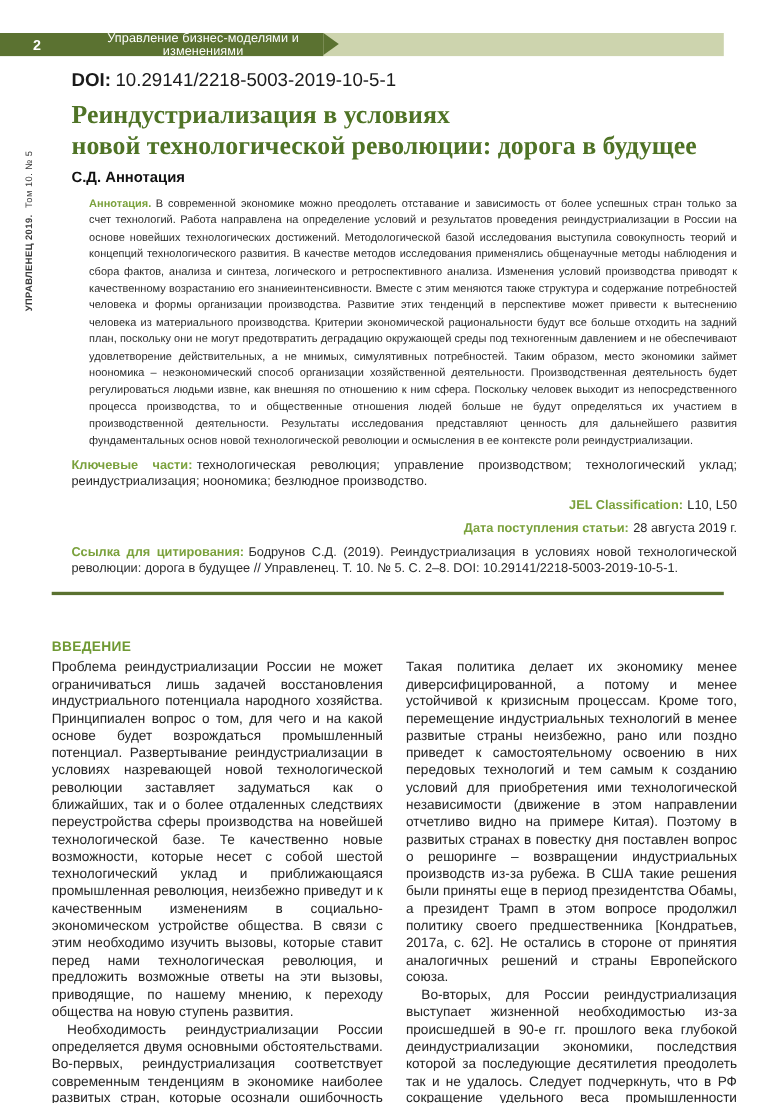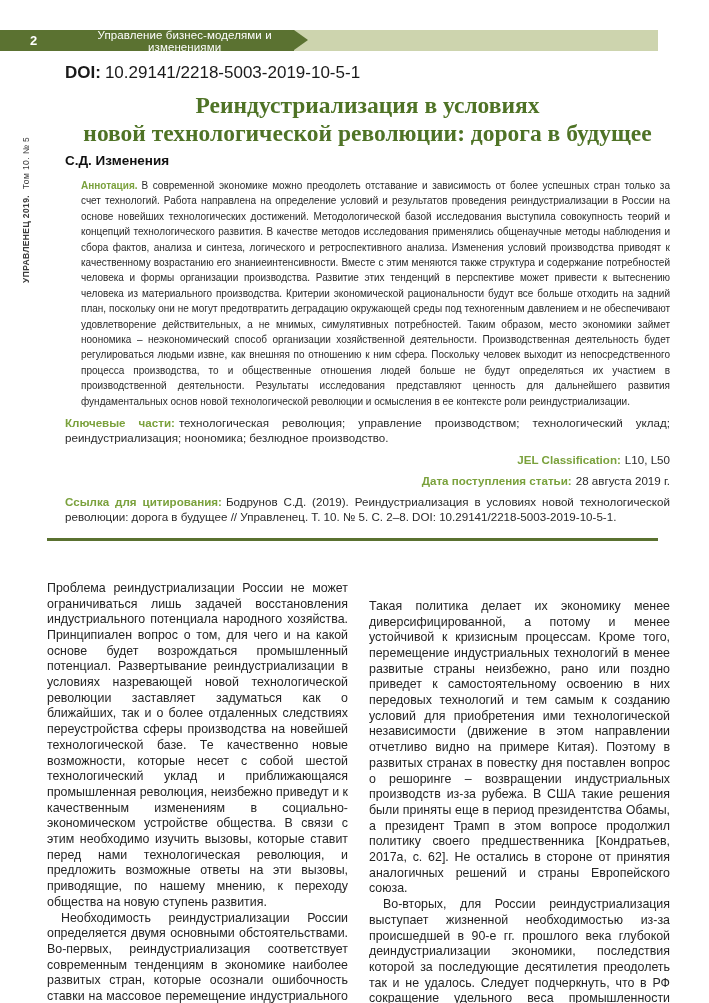--- a/index.html
+++ b/index.html
@@ -29,21 +29,21 @@
   }
   .side-bold{font-weight:bold;}
   .side-reg{font-weight:normal;margin-left:3px;}
 
   
   .content{position:relative;padding:63px 39px 0 65px;}
   .doi-line{font-size:17px;color:#1a1a1a;}
   .b{font-weight:bold;margin-right:4px;}
   .title{font-family:"Liberation Serif","DejaVu Serif",serif;font-weight:bold;
     color:#4f7326;font-size:23.5px;line-height:28px;margin:8px 0 0 0;}
-  .tline{display:block;text-align:center;}
+  .tline{display:block;}
   .author{font-weight:bold;font-size:13.5px;color:#111;margin-top:6px;}
 
   .abstract{font-size:10px;line-height:15.4px;text-align:justify;
     margin:10px 0 0 16px;color:#2a2a2a;}
   .glabel{font-weight:bold;color:#7aa13c;margin-right:4px;}
   .meta{font-size:11.6px;line-height:15.2px;text-align:right;margin:6px 0 0 0;color:#2a2a2a;}
   .meta.just{text-align:justify;}
 
   .rule{border:none;height:2.5px;background:#5a7130;margin:14px 0 0 -18px;width:611px;}
 
@@ -79,21 +79,21 @@
 
     <div class="doi-line">
       <span class="b">DOI:</span><span>10.29141/2218-5003-2019-10-5-1</span>
     </div>
 
     <h1 class="title">
       <span class="tline">Реиндустриализация в условиях</span>
       <span class="tline">новой технологической революции: дорога в будущее</span>
     </h1>
 
-    <div class="author">С.Д. Изменения</div>
+    <div class="author">С.Д. Аннотация</div>
 
     <p class="abstract">
       <span class="glabel">Аннотация.</span><span>В современной экономике можно преодолеть отставание и зависимость от более успешных стран только за счет технологий. Работа направлена на определение условий и результатов проведения реиндустриализации в России на основе новейших технологических достижений. Методологической базой исследования выступила совокупность теорий и концепций технологического развития. В качестве методов исследования применялись общенаучные методы наблюдения и сбора фактов, анализа и синтеза, логического и ретроспективного анализа. Изменения условий производства приводят к качественному возрастанию его знаниеинтенсивности. Вместе с этим меняются также структура и содержание потребностей человека и формы организации производства. Развитие этих тенденций в перспективе может привести к вытеснению человека из материального производства. Критерии экономической рациональности будут все больше отходить на задний план, поскольку они не могут предотвратить деградацию окружающей среды под техногенным давлением и не обеспечивают удовлетворение действительных, а не мнимых, симулятивных потребностей. Таким образом, место экономики займет ноономика – неэкономический способ организации хозяйственной деятельности. Производственная деятельность будет регулироваться людьми извне, как внешняя по отношению к ним сфера. Поскольку человек выходит из непосредственного процесса производства, то и общественные отношения людей больше не будут определяться их участием в производственной деятельности. Результаты исследования представляют ценность для дальнейшего развития фундаментальных основ новой технологической революции и осмысления в ее контексте роли реиндустриализации.</span>
     </p>
 
     <p class="meta just">
       <span class="glabel">Ключевые части:</span><span>технологическая революция; управление производством; технологический уклад; реиндустриализация; ноономика; безлюдное производство.</span>
     </p>
 
     <p class="meta">
@@ -105,20 +105,21 @@
     </p>
 
     <p class="meta just">
       <span class="glabel">Ссылка для цитирования:</span><span>Бодрунов С.Д. (2019). Реиндустриализация в условиях новой технологической революции: дорога в будущее // Управленец. Т. 10. № 5. С. 2–8. DOI: 10.29141/2218-5003-2019-10-5-1.</span>
     </p>
 
     <hr class="rule">
 
     <div class="intro">
       <div class="col left">
+        <h2>ВВЕДЕНИЕ</h2>
         <p>Проблема реиндустриализации России не может ограничиваться лишь задачей восстановления индустриального потенциала народного хозяйства. Принципиален вопрос о том, для чего и на какой основе будет возрождаться промышленный потенциал. Развертывание реиндустриализации в условиях назревающей новой технологической революции заставляет задуматься как о ближайших, так и о более отдаленных следствиях переустройства сферы производства на новейшей технологической базе. Те качественно новые возможности, которые несет с собой шестой технологический уклад и приближающаяся промышленная революция, неизбежно приведут и к качественным изменениям в социально-экономическом устройстве общества. В связи с этим необходимо изучить вызовы, которые ставит перед нами технологическая революция, и предложить возможные ответы на эти вызовы, приводящие, по нашему мнению, к переходу общества на новую ступень развития.</p>
         <p class="indent">Необходимость реиндустриализации России определяется двумя основными обстоятельствами. Во-первых, реиндустриализация соответствует современным тенденциям в экономике наиболее развитых стран, которые осознали ошибочность ставки на массовое перемещение индустриального производства за рубеж и сохранение контроля только над наиболее выгодными с экономической точки зрения звеньями цепочек создания стоимости.</p>
       </div>
       <div class="col right">
         <p>Такая политика делает их экономику менее диверсифицированной, а потому и менее устойчивой к кризисным процессам. Кроме того, перемещение индустриальных технологий в менее развитые страны неизбежно, рано или поздно приведет к самостоятельному освоению в них передовых технологий и тем самым к созданию условий для приобретения ими технологической независимости (движение в этом направлении отчетливо видно на примере Китая). Поэтому в развитых странах в повестку дня поставлен вопрос о решоринге – возвращении индустриальных производств из-за рубежа. В США такие решения были приняты еще в период президентства Обамы, а президент Трамп в этом вопросе продолжил политику своего предшественника [Кондратьев, 2017а, с. 62]. Не остались в стороне от принятия аналогичных решений и страны Европейского союза.</p>
         <p class="indent">Во-вторых, для России реиндустриализация выступает жизненной необходимостью из-за происшедшей в 90-е гг. прошлого века глубокой деиндустриализации экономики, последствия которой за последующие десятилетия преодолеть так и не удалось. Следует подчеркнуть, что в РФ сокращение удельного веса промышленности основывалось не на росте производительности труда (и переходе вытесняемой в силу этого части рабочей силы в сферу услуг), и не на переносе индустриального производства за рубеж. Напротив, происходила тех-</p>
       </div>
     </div>
 
   </div>

